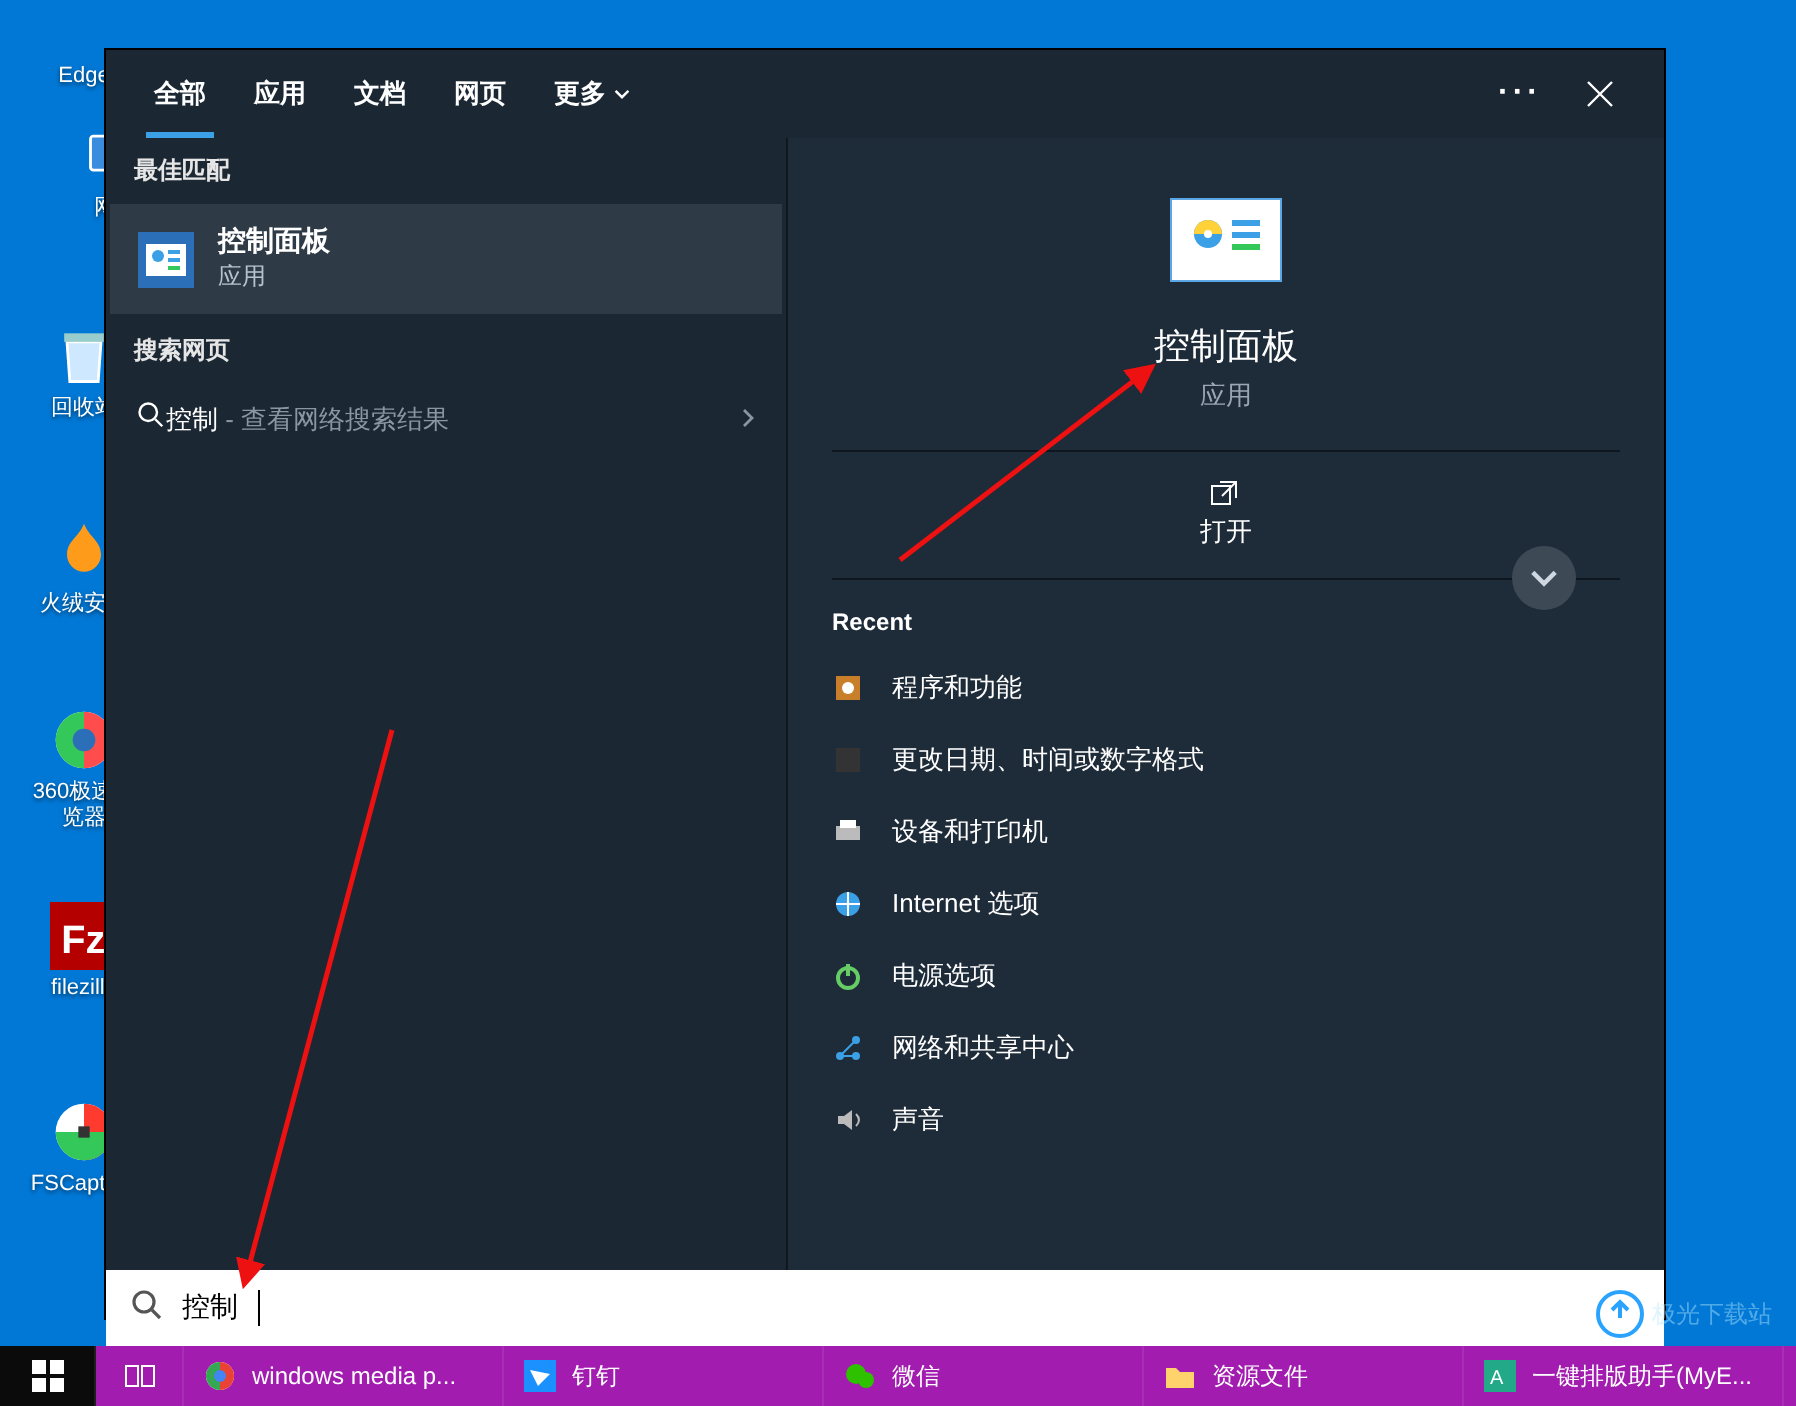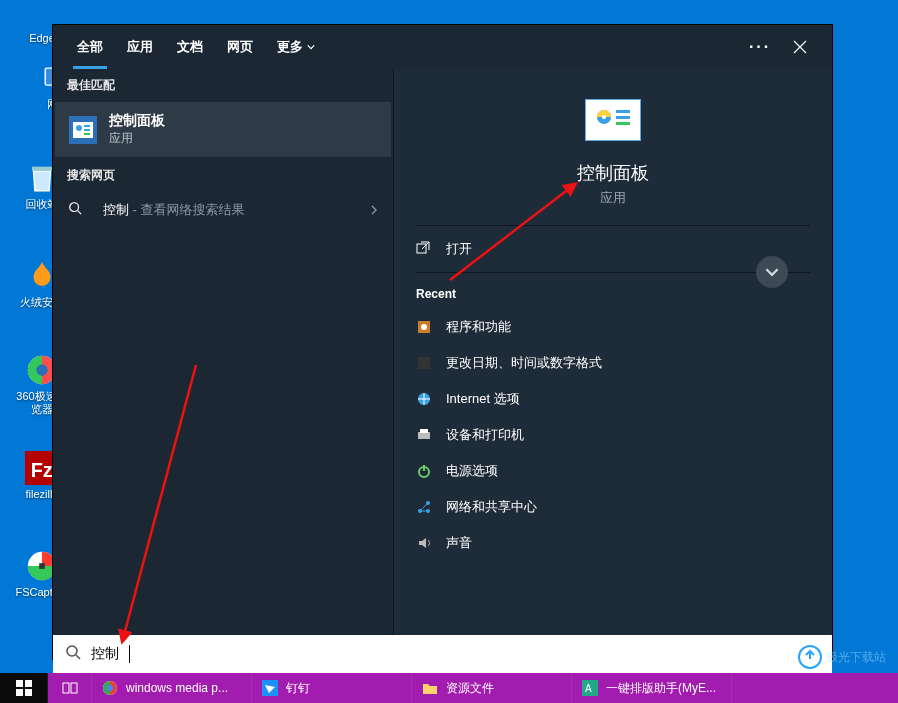--- a/index.html
+++ b/index.html
@@ -22,32 +22,32 @@
 .sp-close { width: 40px; height: 40px; display: flex; align-items: center; justify-content: center; color: #fff; cursor: pointer; }
 .sp-close svg { width: 14px; height: 14px; }
 
 .sp-body { flex: 1; display: flex; overflow: hidden; }
 .sp-left { width: 340px; background: #1b2733; color: #fff; }
 .sec-title { font-size: 12px; padding: 8px 14px 6px; color: #e6e6e6; font-weight: 700; }
 .best-match { display: flex; align-items: center; gap: 12px; padding: 10px 14px; background: #2e3b47; margin: 2px; }
 .best-match .bi { width: 28px; height: 28px; background: #2a6fb8; display: flex; align-items: center; justify-content: center; }
 .best-match .bt { font-size: 14px; font-weight: 600; }
 .best-match .bs { font-size: 12px; color: #b7c2cc; }
-.web-item { display: flex; align-items: center; padding: 10px 14px; gap: 20px; cursor: pointer; }
+.web-item { display: flex; align-items: center; padding: 10px 14px; gap: 0; cursor: pointer; }
 .web-item .wi { width: 16px; text-align: center; }
 .web-item .wt { font-size: 13px; }
 .web-item .ws { font-size: 13px; color: #8a96a2; }
 
 .sp-right { flex: 1; background: #1e2b38; color: #fff; border-left: 1px solid #0f171f; padding: 30px 0 0; overflow: hidden; display: flex; flex-direction: column; align-items: stretch; }
 .detail-head { display: flex; flex-direction: column; align-items: center; padding-bottom: 18px; }
 .detail-ico { width: 56px; height: 42px; background: #fff; border: 1px solid #5aa9e6; display: flex; align-items: center; justify-content: center; margin-bottom: 20px; }
 .detail-title { font-size: 18px; }
 .detail-sub { font-size: 13px; color: #9aa6b2; margin-top: 4px; }
 .h-sep { height: 1px; background: #0e1720; margin: 0 22px; }
-.open-row { display: flex; align-items: center; gap: 14px; padding: 14px 22px; font-size: 13px; cursor: pointer; }
+.open-row { display: flex; align-items: center; padding: 14px 22px; font-size: 13px; cursor: pointer; flex-direction: column; }
 .open-row .oicon { width: 16px; }
 .expand-wrap { position: relative; }
 .expand-btn { position: absolute; right: 22px; top: -16px; width: 32px; height: 32px; border-radius: 50%; background: #3d4a56; display: flex; align-items: center; justify-content: center; cursor: pointer; }
 .recent-title { font-size: 12px; font-weight: 700; padding: 14px 22px 8px; }
 .recent-item { display: flex; align-items: center; gap: 14px; padding: 9px 22px; font-size: 13px; cursor: pointer; }
 .recent-item .ri { width: 16px; height: 16px; display: flex; align-items: center; justify-content: center; }
 
 
 .search-input-bar { position: absolute; left: 53px; bottom: 30px; width: 779px; height: 38px; background: #fff; display: flex; align-items: center; padding: 0 12px; gap: 10px; }
 .search-input-bar input { border: none; outline: none; font-size: 14px; flex: 1; font-family: inherit; }
@@ -238,34 +238,34 @@
             <div class="ri">
               <svg width="16" height="16" viewBox="0 0 16 16">
                 <rect x="2" y="2" width="12" height="12" fill="#333"></rect>
               </svg>
             </div>
             <div>更改日期、时间或数字格式</div>
           </div>
           <div class="recent-item">
             <div class="ri">
               <svg width="16" height="16" viewBox="0 0 16 16">
+                <rect x="2" y="5" width="12" height="7" fill="#bbb"></rect>
+                <rect x="4" y="2" width="8" height="4" fill="#fff"></rect>
+              </svg>
+            </div>
+            <div>设备和打印机</div>
+          </div>
+          <div class="recent-item">
+            <div class="ri">
+              <svg width="16" height="16" viewBox="0 0 16 16">
                 <circle cx="8" cy="8" r="6" fill="#3ba0e5"></circle>
                 <path d="M2 8h12M8 2v12" stroke="#fff"></path>
               </svg>
             </div>
             <div>Internet 选项</div>
-          </div>
-          <div class="recent-item">
-            <div class="ri">
-              <svg width="16" height="16" viewBox="0 0 16 16">
-                <rect x="2" y="5" width="12" height="7" fill="#bbb"></rect>
-                <rect x="4" y="2" width="8" height="4" fill="#fff"></rect>
-              </svg>
-            </div>
-            <div>设备和打印机</div>
           </div>
           <div class="recent-item">
             <div class="ri">
               <svg width="16" height="16" viewBox="0 0 16 16">
                 <circle cx="8" cy="9" r="5" stroke="#6c6" fill="none" stroke-width="2"></circle>
                 <rect x="7" y="2" width="2" height="6" fill="#6c6"></rect>
               </svg>
             </div>
             <div>电源选项</div>
           </div>
@@ -357,20 +357,29 @@
           <svg width="16" height="16" viewBox="0 0 16 16">
             <rect width="16" height="16" fill="#1b90ff"></rect>
             <path d="M3 5l10 2-6 6z" fill="#fff"></path>
           </svg>
         </div>
         <span>钉钉</span>
       </div>
       <div class="tb-btn task">
         <div class="tico">
           <svg width="16" height="16" viewBox="0 0 16 16">
+            <circle cx="6" cy="7" r="5" fill="#2dc100"></circle>
+            <circle cx="11" cy="10" r="4" fill="#2dc100"></circle>
+          </svg>
+        </div>
+        <span>微信</span>
+      </div>
+      <div class="tb-btn task">
+        <div class="tico">
+          <svg width="16" height="16" viewBox="0 0 16 16">
             <path d="M1 4h5l2 2h7v8H1z" fill="#ffd36b"></path>
           </svg>
         </div>
         <span>资源文件</span>
       </div>
       <div class="tb-btn task">
         <div class="tico">
           <svg width="16" height="16" viewBox="0 0 16 16">
             <rect width="16" height="16" fill="#2a8"></rect>
             <text x="3" y="12" font-size="10" fill="#fff">A</text>

